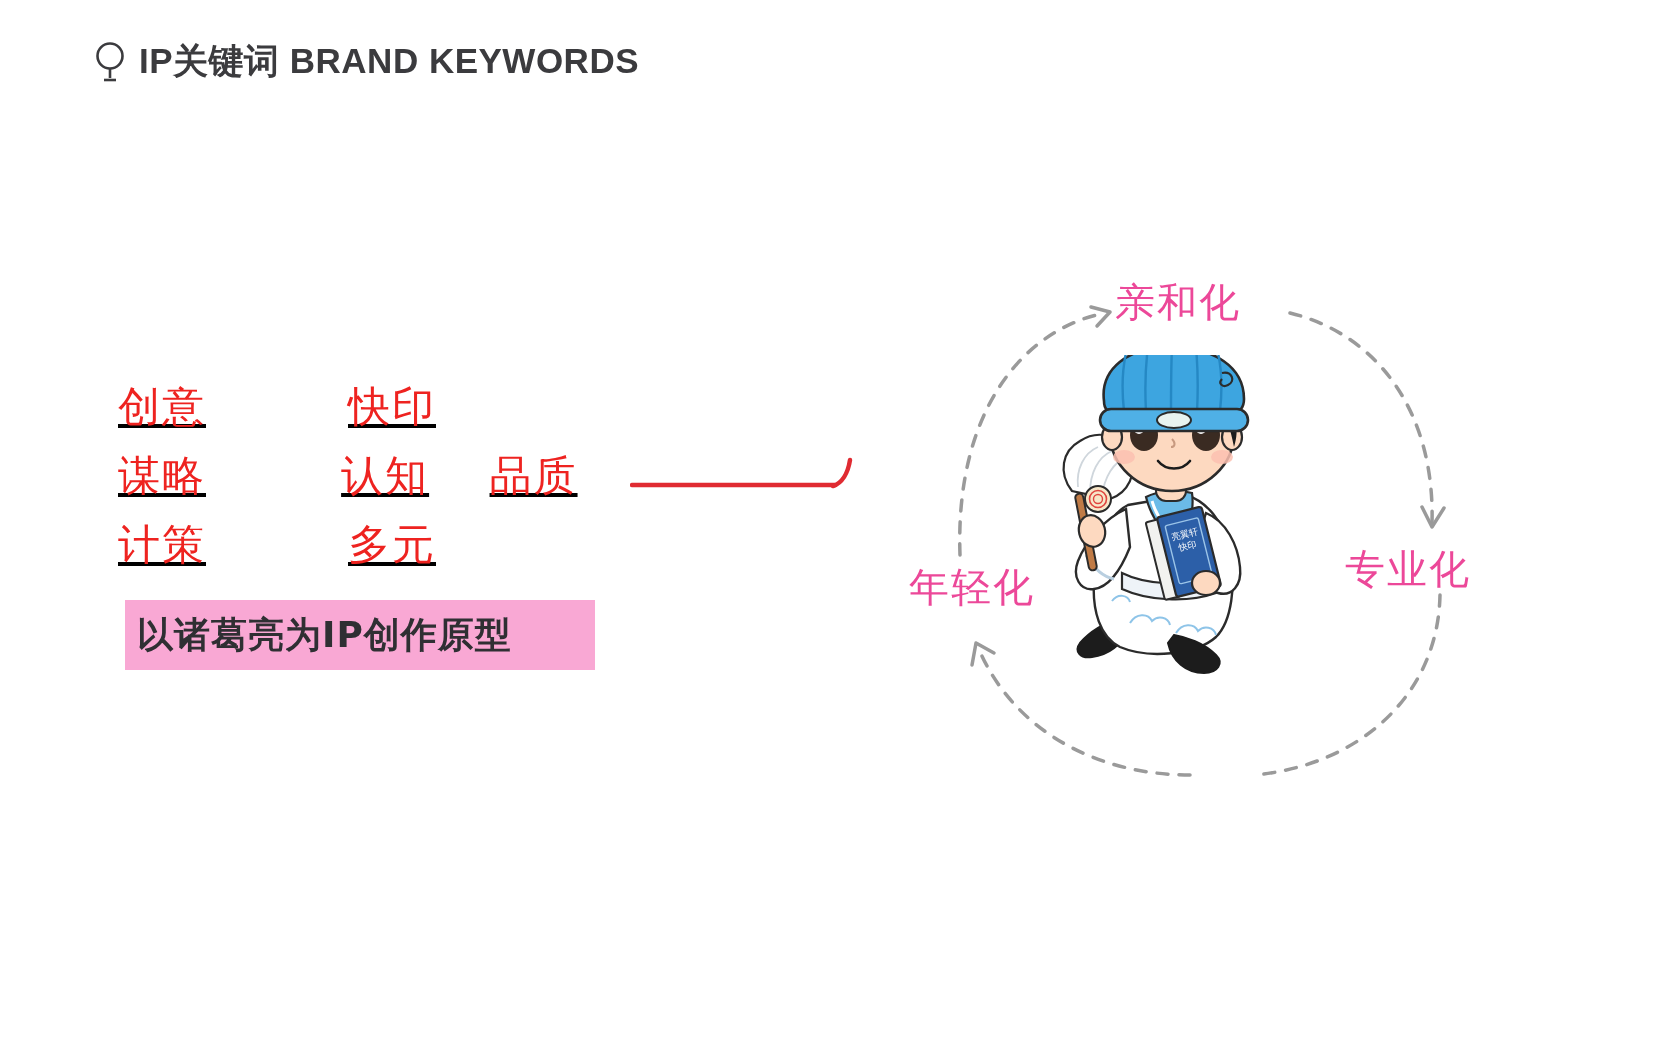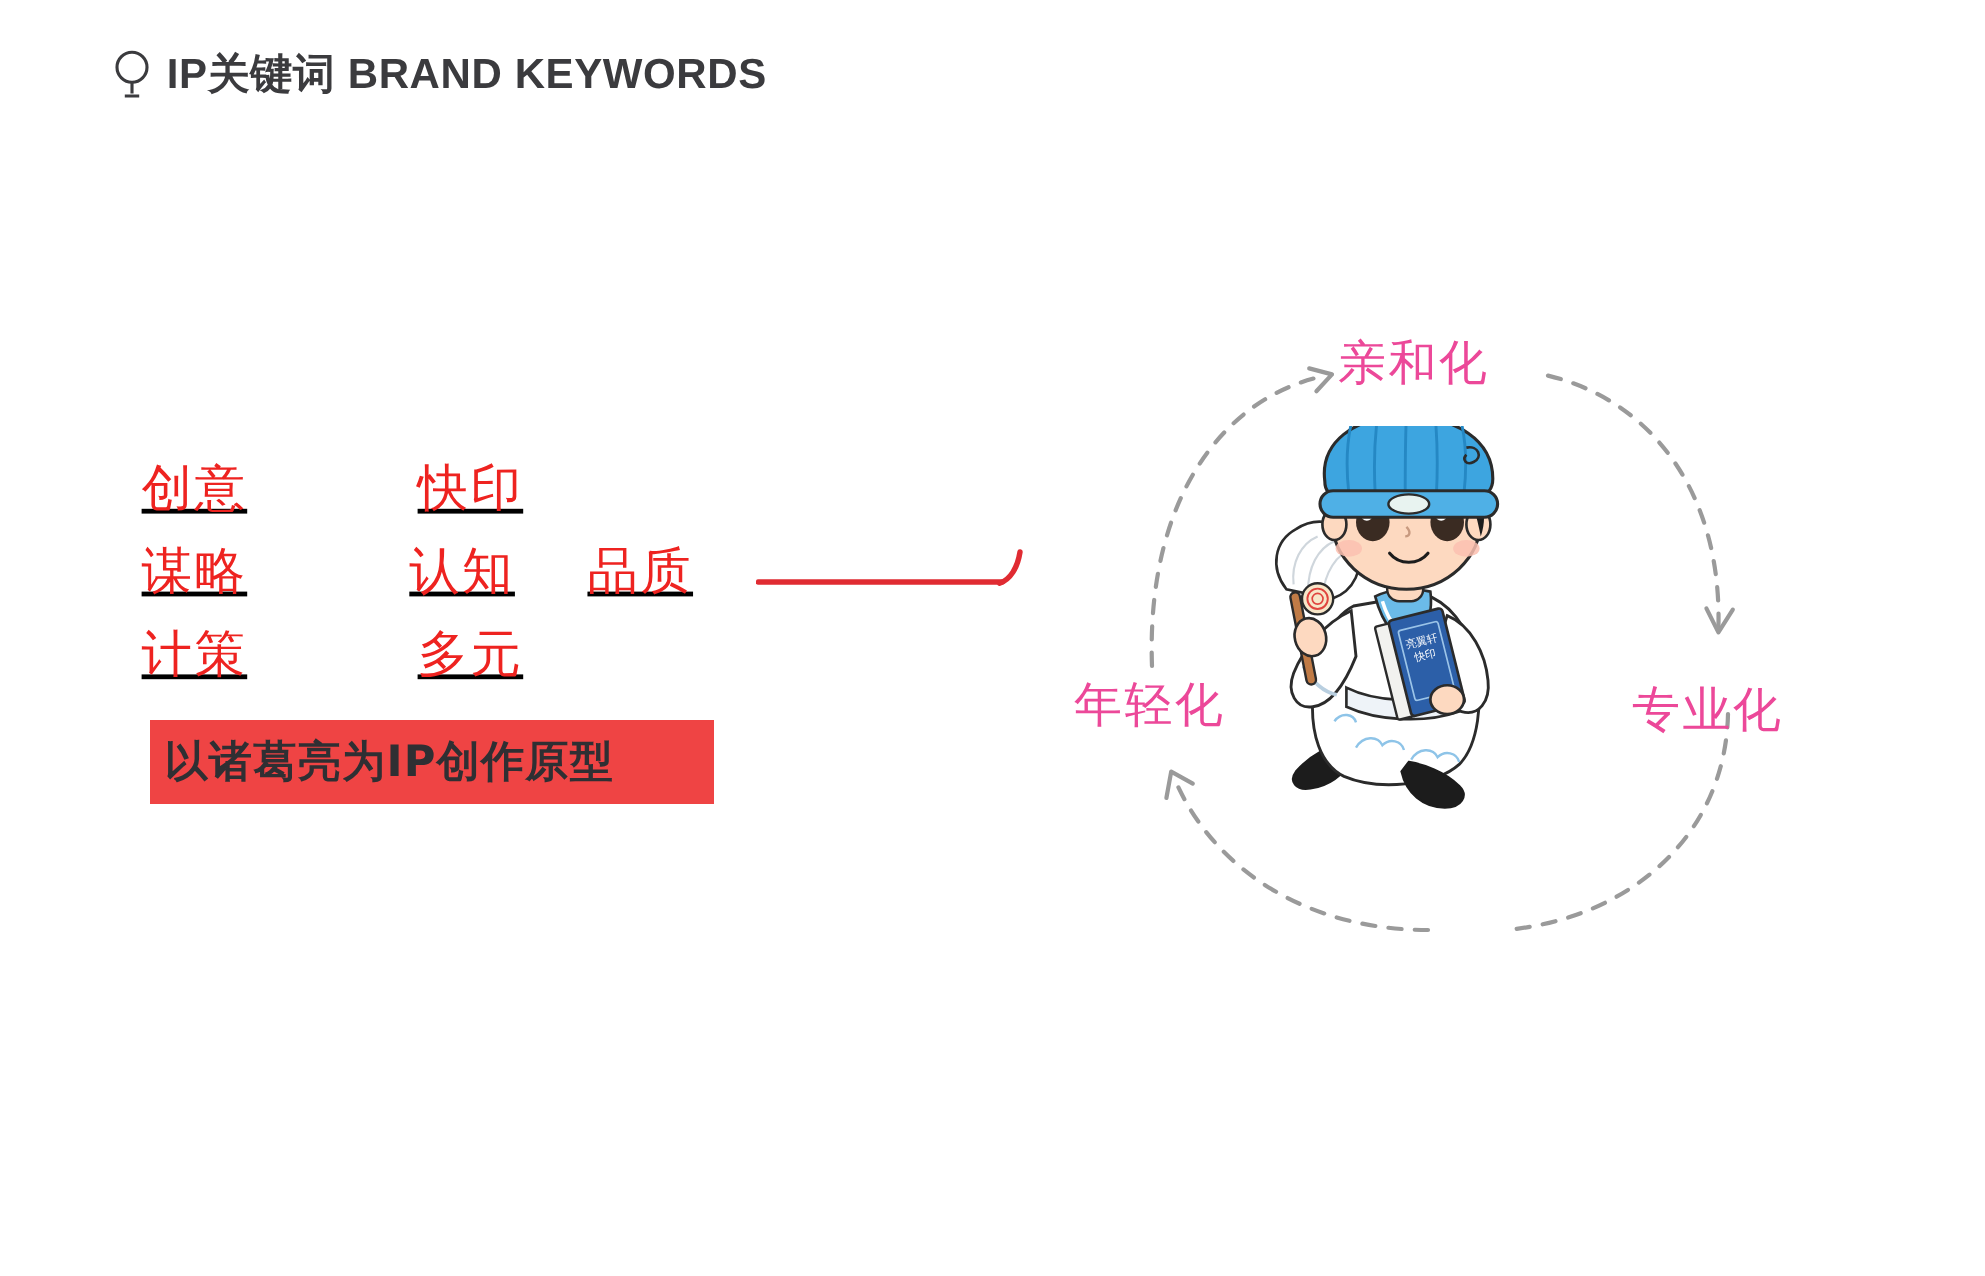--- a/index.html
+++ b/index.html
@@ -42,21 +42,21 @@
     letter-spacing:2px;
     font-family:"DejaVu Sans","Liberation Sans",sans-serif;
   }
   .kw-cell.c2 { width:172px; padding-left:62px; }
   .kw-cell.c3 { width:160px; padding-left:50px; }
 
   #prototype-banner {
     position:absolute;
     left:125px; top:600px;
     width:470px; height:70px;
-    background:#ef4444;
+    background:#f9a8d4;
     display:flex; align-items:center;
     padding-left:12px;
   }
   #prototype-banner-text {
     font-size:36px;
     font-weight:700;
     color:#2f2f33;
     letter-spacing:1px;
     white-space:nowrap;
     font-family:"DejaVu Sans","Liberation Sans",sans-serif;
@@ -75,22 +75,22 @@
 
   .ring-label {
     position:absolute;
     font-size:40px;
     color:#ec4899;
     letter-spacing:2px;
     white-space:nowrap;
     font-family:"DejaVu Sans","Liberation Sans",sans-serif;
   }
   #label-top    { left:255px; top:20px; }
-  #label-left   { left:35px;  top:305px; }
-  #label-right  { left:485px; top:309px;margin-left:15px; }
+  #label-left   { left:49px;  top:305px; }
+  #label-right  { left:485px; top:287px; }
 
   
   #character { position:absolute; left:1000px; top:355px; width:300px; height:340px; }
 </style>
 </head>
 <body>
 
 
 
 

